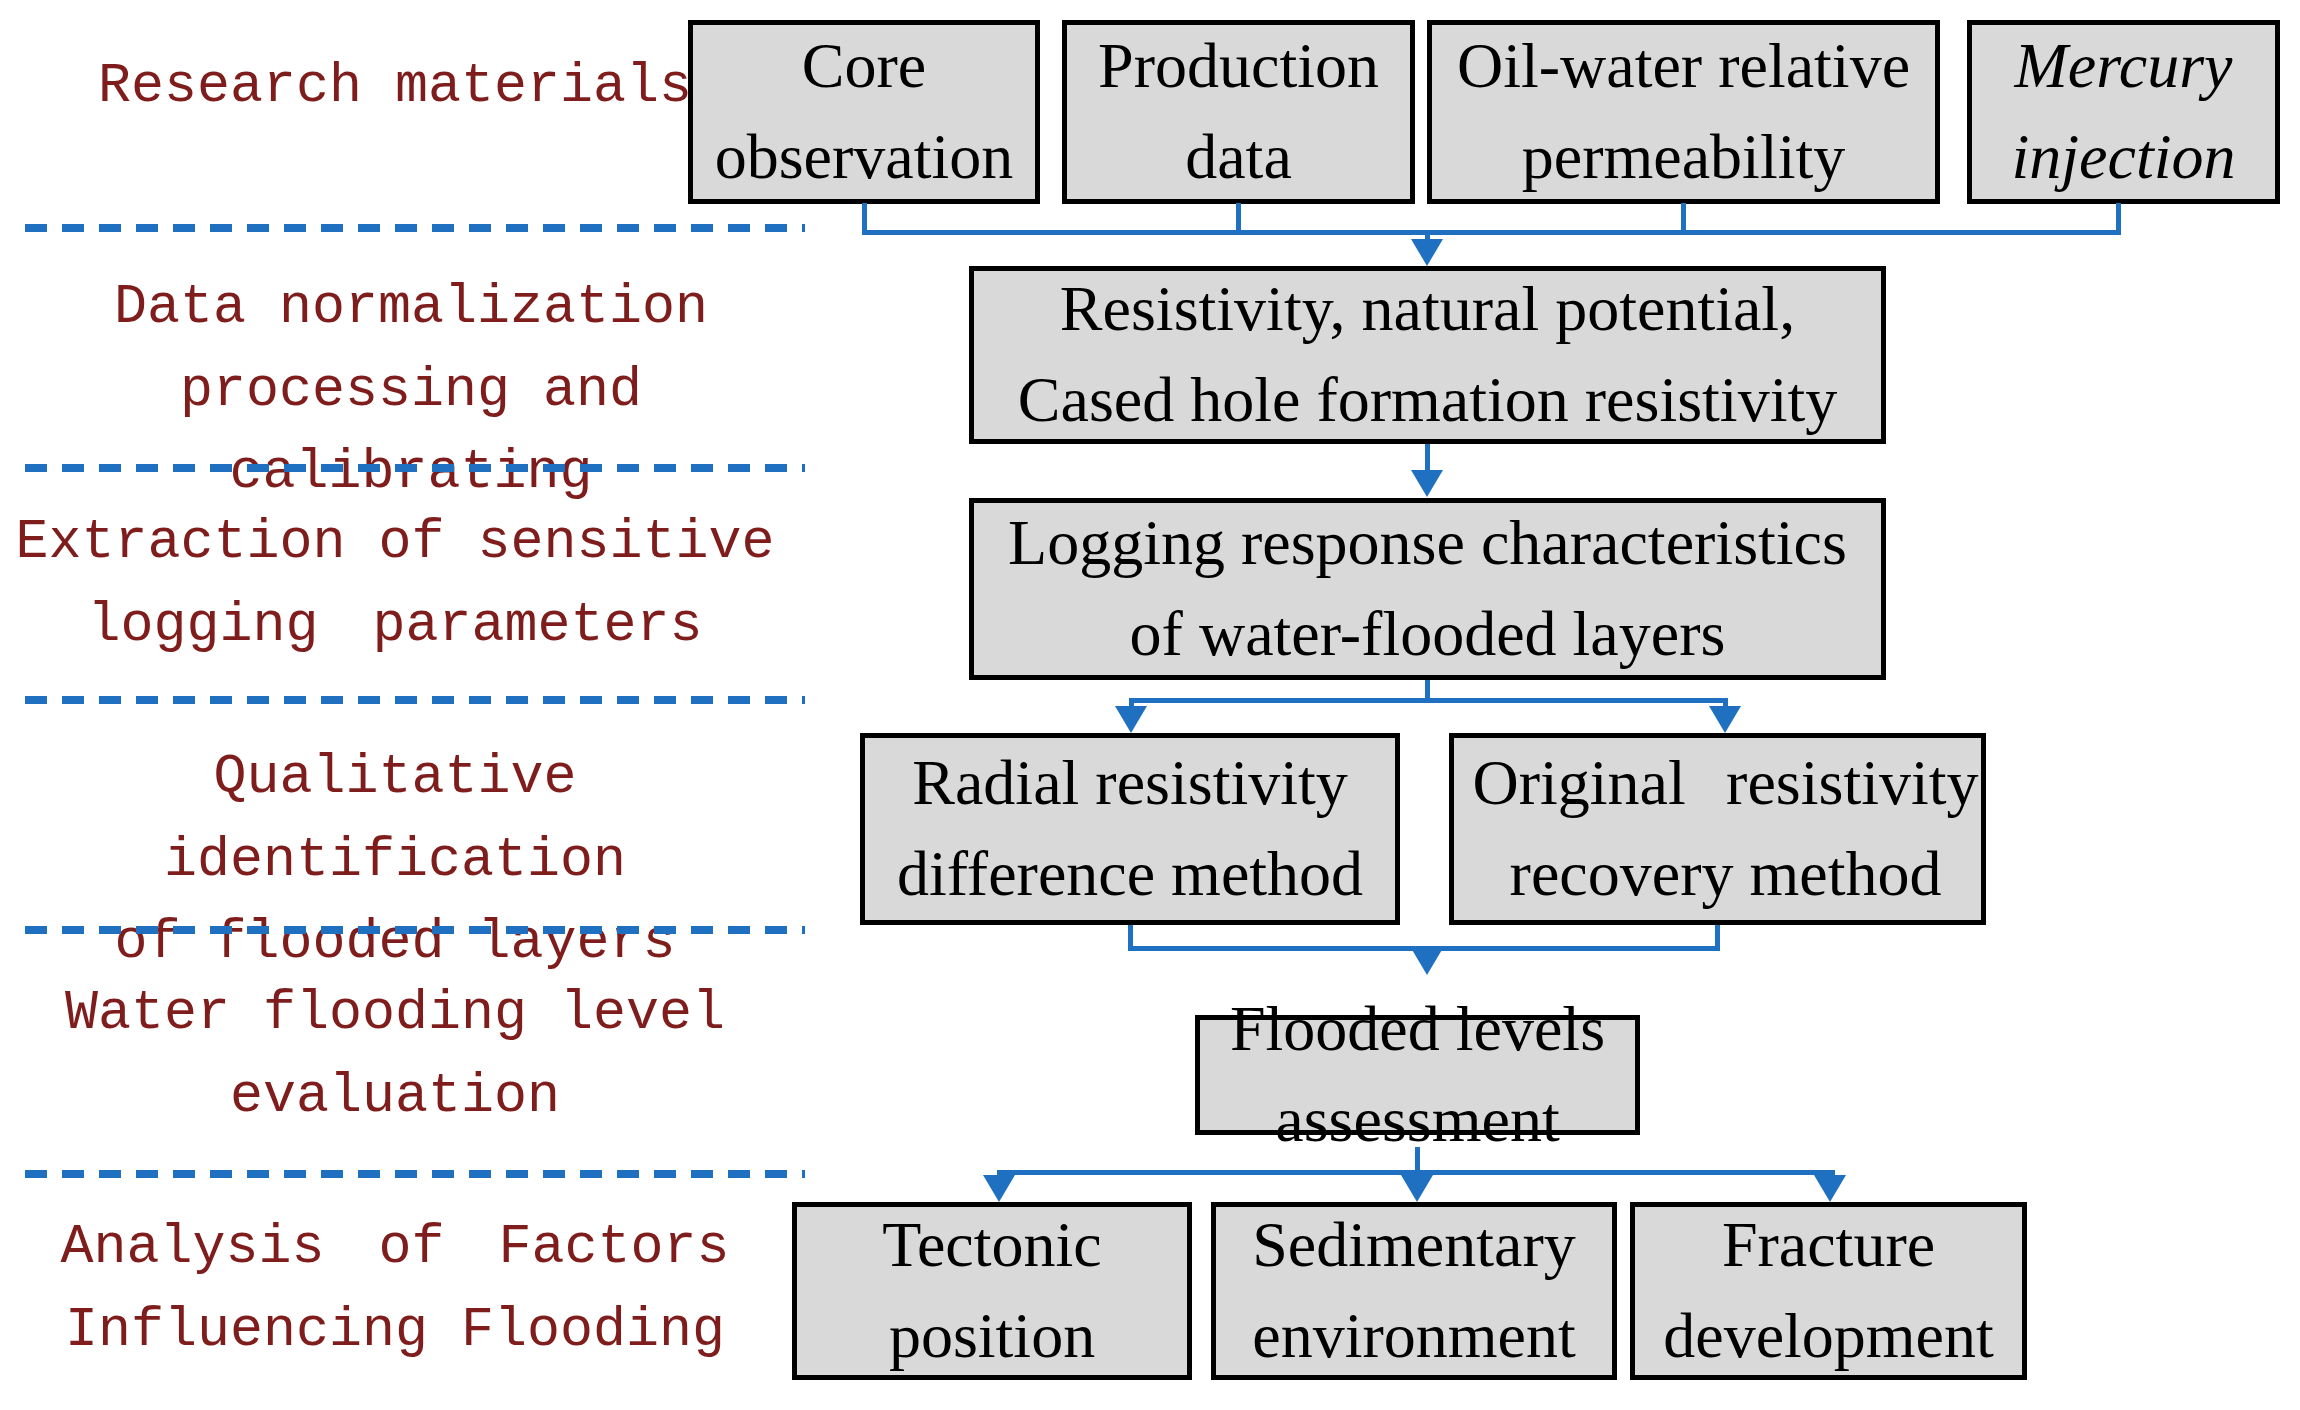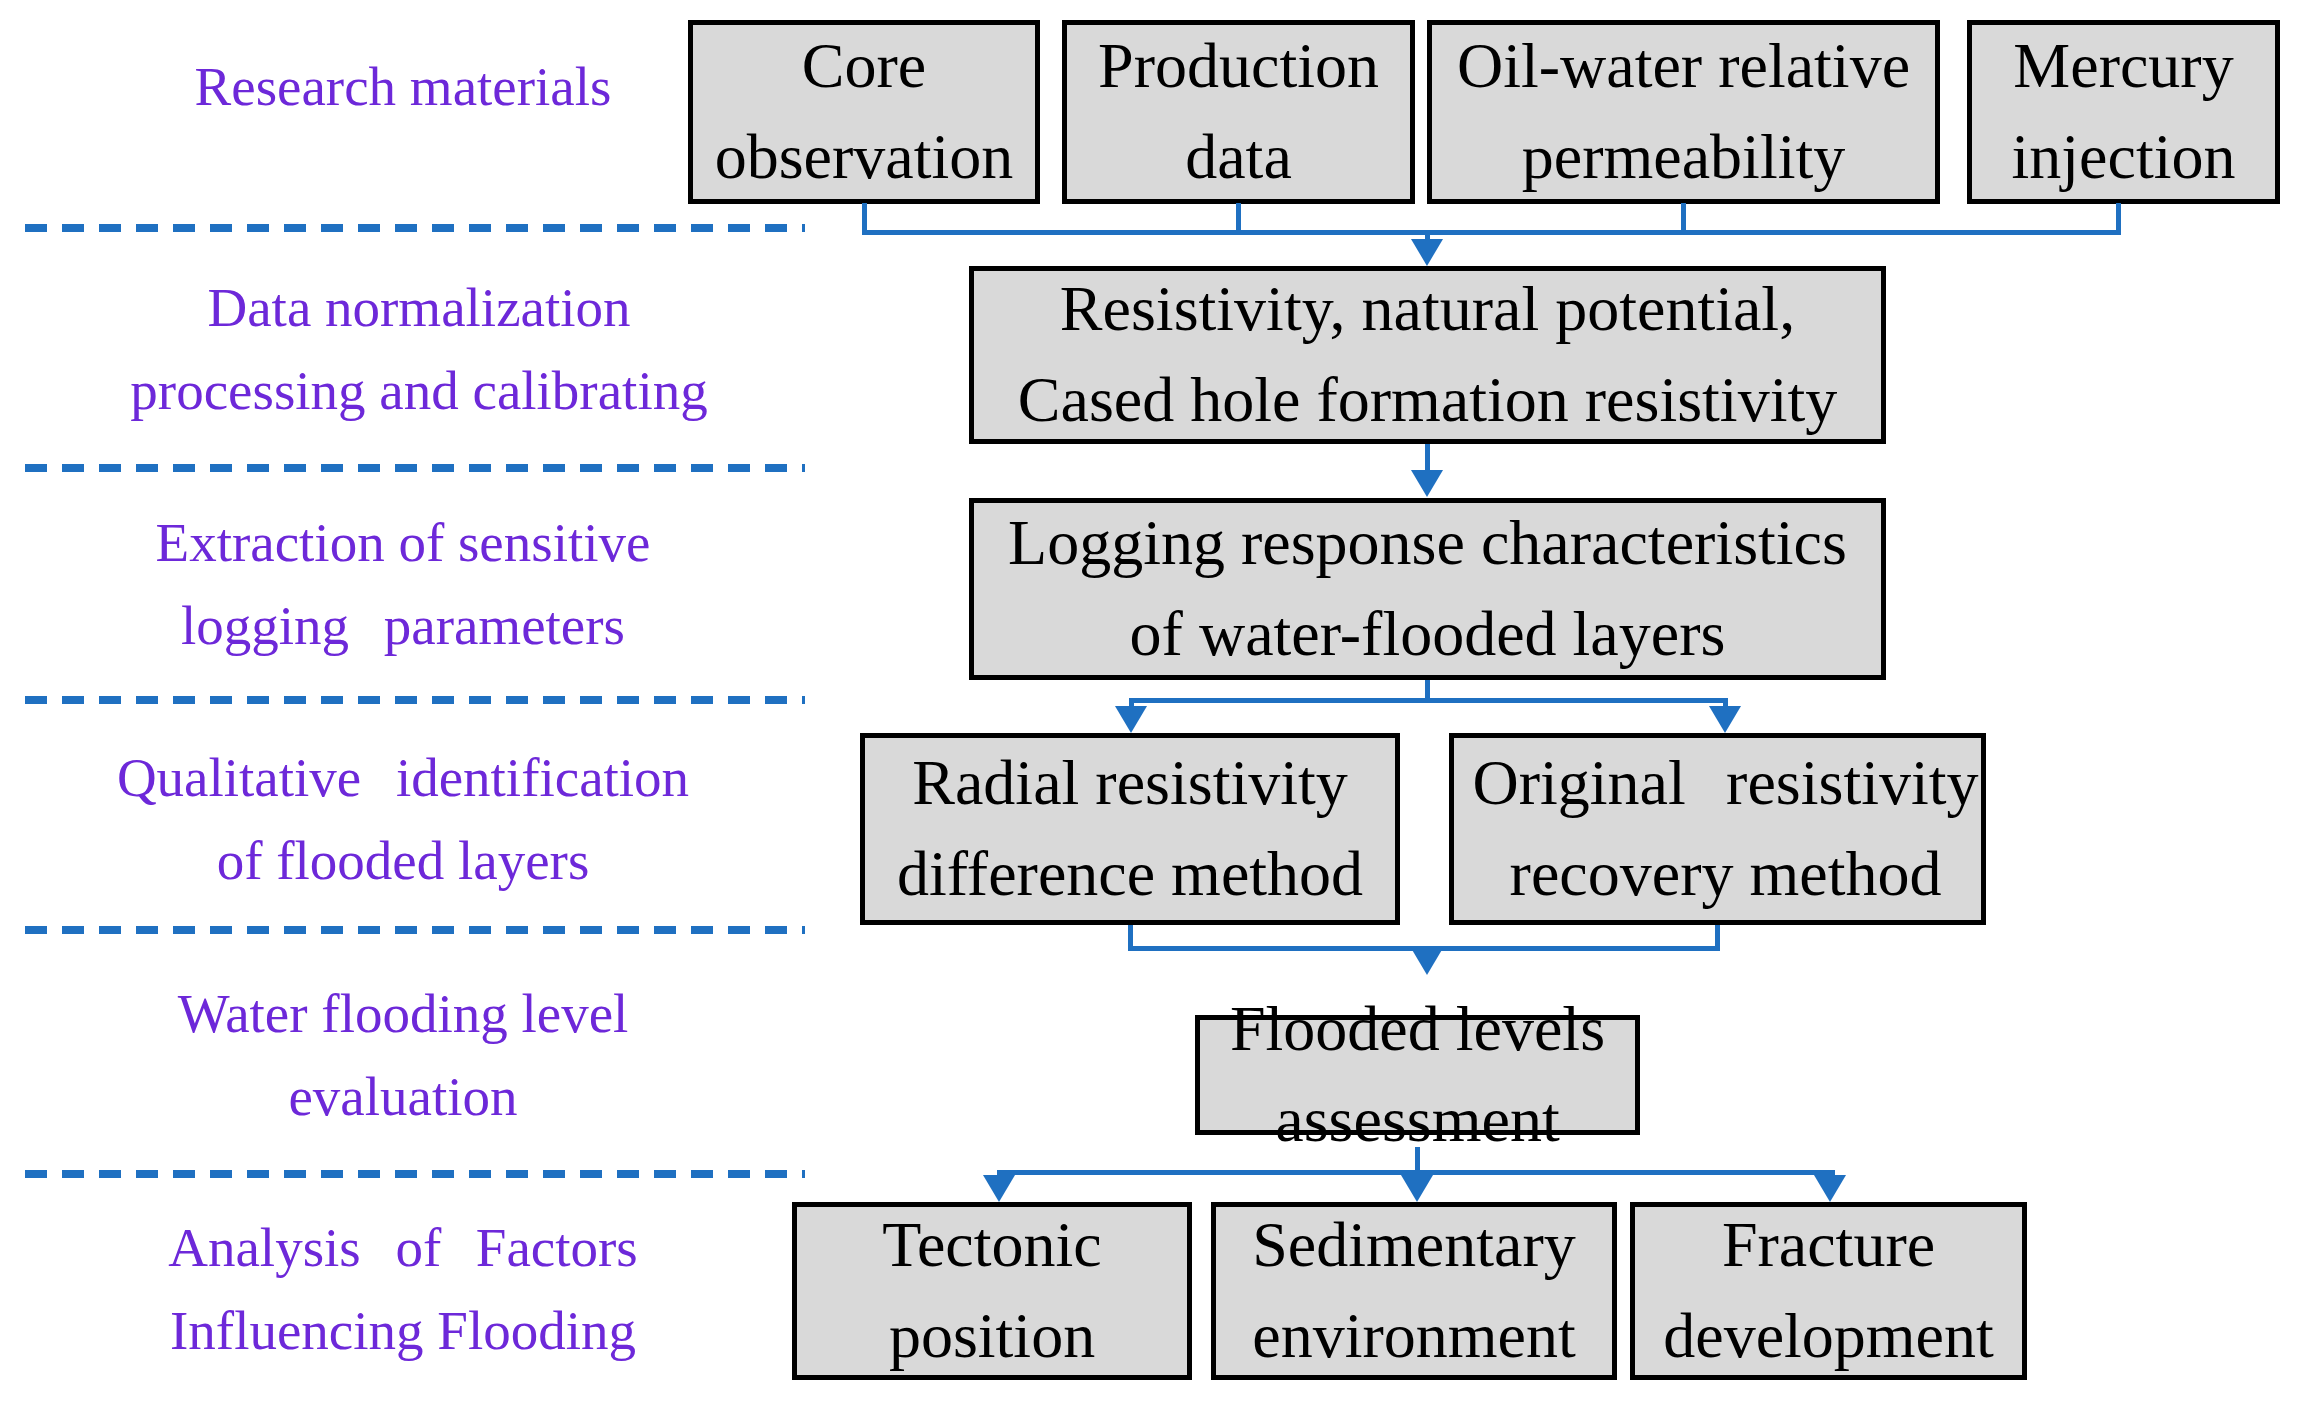--- a/index.html
+++ b/index.html
@@ -3,22 +3,22 @@
 <meta charset="utf-8">
 <style>
   :root{ --accent:#1F70C1; --boxfill:#D9D9D9; --boxborder:#000000; }
   html,body{ margin:0; padding:0; background:#ffffff; }
   .canvas{
     position:relative; width:2300px; height:1410px; background:#ffffff;
     font-family:"Liberation Serif","DejaVu Serif",serif; color:#000;
     overflow:hidden;
   }
   .stage-label{
-    position:absolute; left:8px; width:790px; text-align:center;
-    font-size:55px; line-height:1.5; color:#6d28d9;
+    position:absolute; left:0; width:790px; text-align:center;
+    font-size:55px; line-height:1.5; color:#7f1d1d;font-family:Liberation Mono, monospace;
   }
   .stage-label span{ display:block; }
   .wspace{ word-spacing:0.38em; }
   .dash-rule{
     position:absolute; left:25px; width:780px; height:8px;
     background:repeating-linear-gradient(90deg, var(--accent) 0 22px, transparent 22px 37px);
   }
   .fbox{
     position:absolute; box-sizing:border-box;
     background:var(--boxfill); border:5px solid var(--boxborder);
@@ -75,21 +75,21 @@
     <span>observation</span>
   </div>
   <div class="fbox" style="left:1062px;top:20px;width:353px;height:184px;">
     <span>Production</span>
     <span>data</span>
   </div>
   <div class="fbox" style="left:1427px;top:20px;width:513px;height:184px;">
     <span>Oil-water relative</span>
     <span>permeability</span>
   </div>
-  <div class="fbox" style="left:1967px;top:20px;width:313px;height:184px;">
+  <div class="fbox" style="left:1967px;top:20px;width:313px;height:184px;font-style:italic;">
     <span>Mercury</span>
     <span>injection</span>
   </div>
 
   <div class="vline" style="left:862px;top:203px;height:32px;"></div>
   <div class="vline" style="left:1236px;top:203px;height:32px;"></div>
   <div class="vline" style="left:1681px;top:203px;height:32px;"></div>
   <div class="vline" style="left:2116px;top:203px;height:32px;"></div>
   <div class="hline" style="left:862px;top:230px;width:1259px;"></div>
   <div class="vline" style="left:1425px;top:230px;height:14px;"></div>

